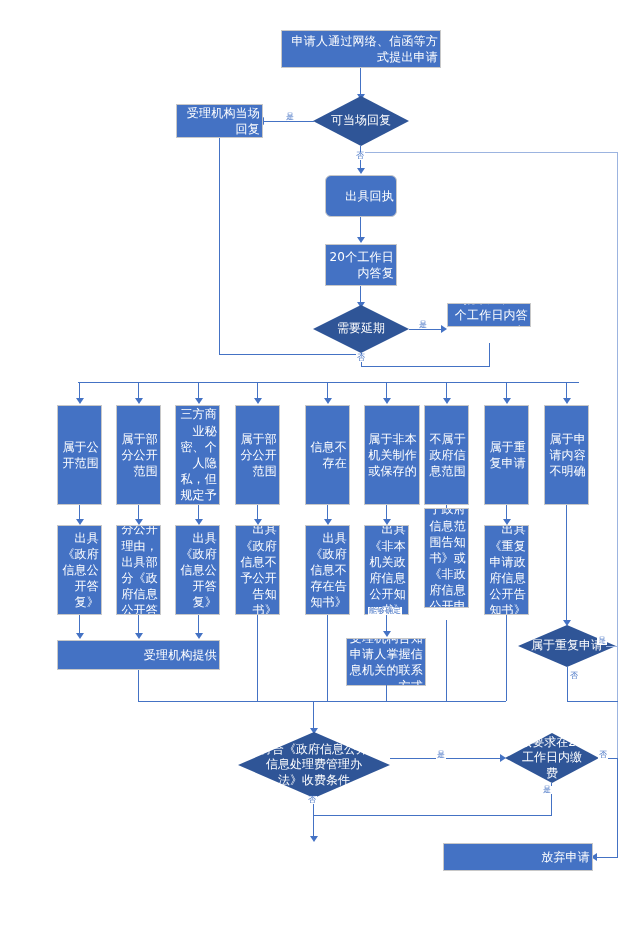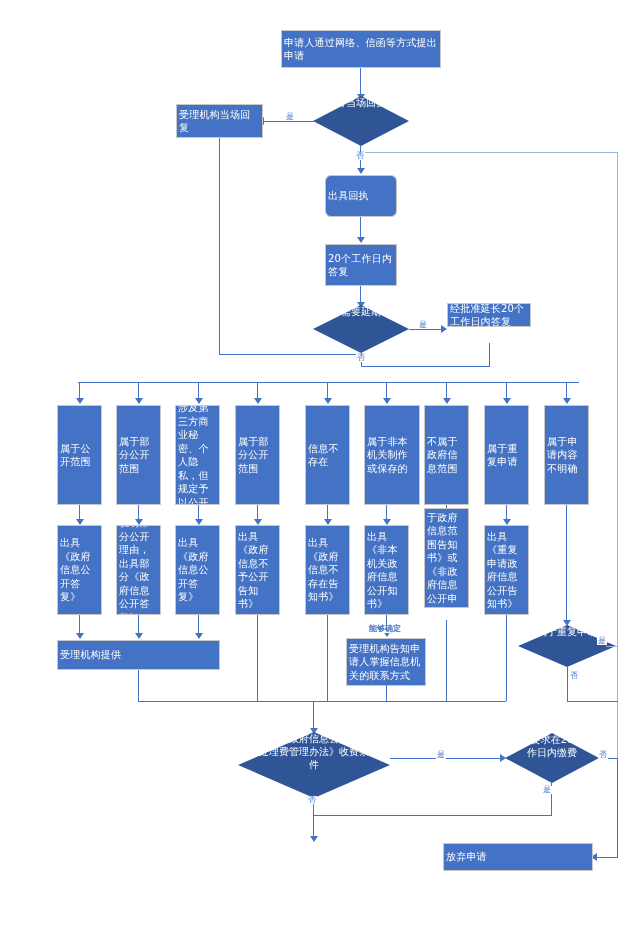--- a/index.html
+++ b/index.html
@@ -14,40 +14,40 @@
     height:926px;
     background:#ffffff;
     overflow:hidden;
   }
   .node{
     position:absolute;
     box-sizing:border-box;
     display:flex;
     align-items:center;
     justify-content:center;
-    text-align:left;
+    text-align:right;
     color:#ffffff;
     background:#4472c4;
     border:1px solid #c8c8c8;
-    font-size:10px;
+    font-size:12px;
     line-height:1.35;
     letter-spacing:0.2px;
     padding:11px 2px;
     overflow:hidden;
   }
   .node span{display:block;width:100%;}
   .diamond{
     position:absolute;
     box-sizing:border-box;
     display:flex;
-    align-items:flex-start;
+    align-items:center;
     justify-content:center;
     text-align:center;
     color:#ffffff;
-    font-size:10px;
+    font-size:12px;
     line-height:1.3;
   }
   .diamond .dshape{
     position:absolute;
     left:0;top:0;right:0;bottom:0;
     background:#2f5597;
     clip-path:polygon(50% 0%,100% 50%,50% 100%,0% 50%);
   }
   .diamond span{
     position:relative;
@@ -269,21 +269,21 @@
   <div class="arrow down" style="left:135px;top:633px;"></div>
   <div class="edge v" style="left:198px;top:615px;height:20px;"></div>
   <div class="arrow down" style="left:195px;top:633px;"></div>
 
   <div class="node" style="left:57px;top:640px;width:163px;height:30px;">
     <span>受理机构提供</span>
   </div>
 
   <div class="edge v" style="left:386px;top:615px;height:18px;"></div>
   <div class="arrow down" style="left:383px;top:631px;"></div>
-  <div class="elabel" style="left:368px;top:625px;font-weight:bold;">能够确定</div>
+  <div class="elabel" style="left:368px;top:607px;">能够确定</div>
 
   <div class="node" style="left:346px;top:638px;width:80px;height:48px;">
     <span>受理机构告知申请人掌握信息机关的联系方式</span>
   </div>
 
   <div class="edge v" style="left:566px;top:505px;height:117px;"></div>
   <div class="arrow down" style="left:563px;top:620px;"></div>
 
   <div class="diamond" style="left:518px;top:625px;width:98px;height:42px;">
     <div class="dshape"></div>

